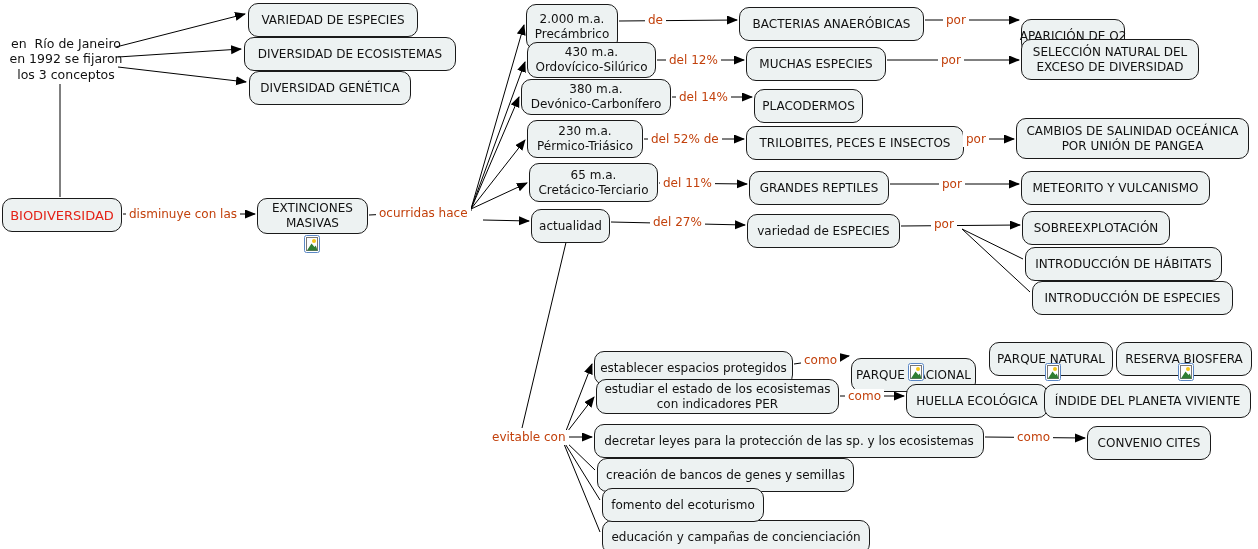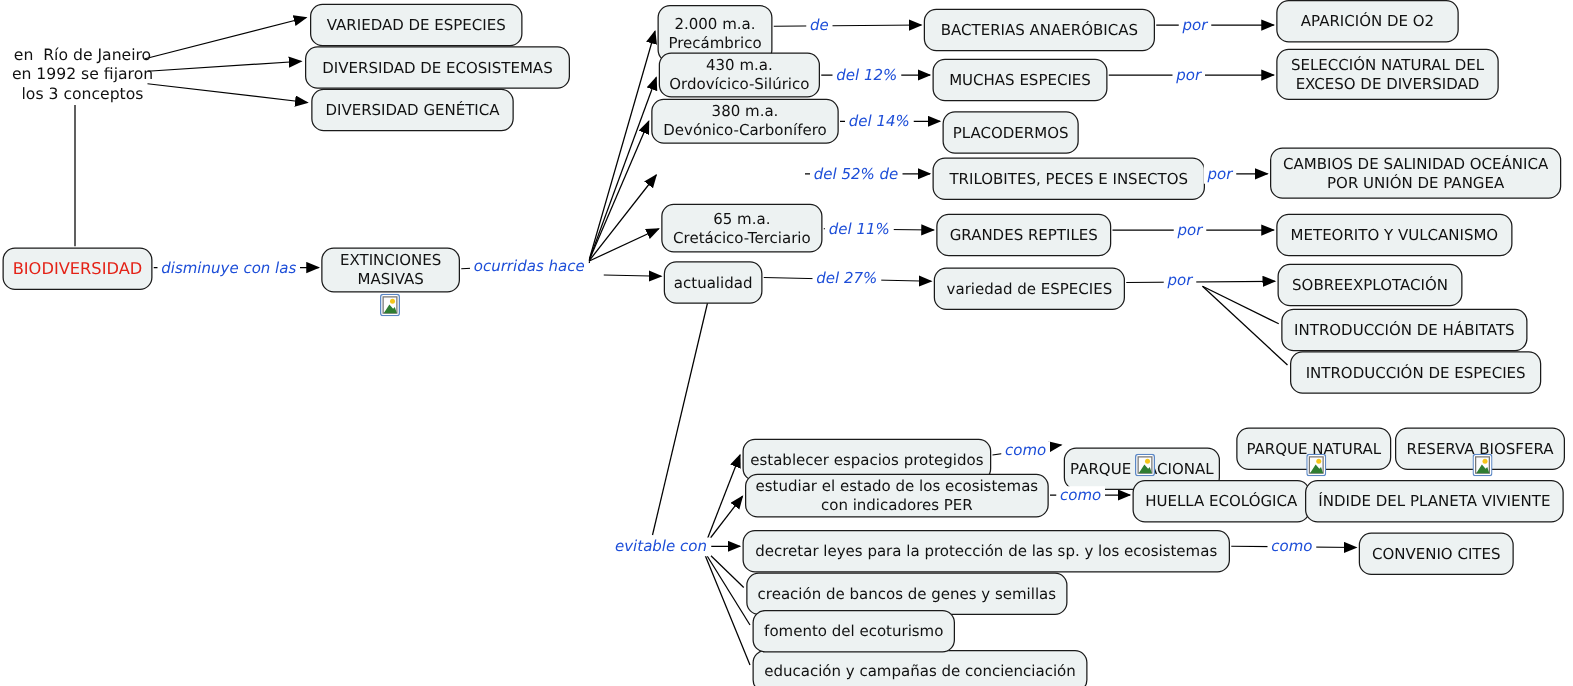--- a/index.html
+++ b/index.html
@@ -16,21 +16,21 @@
     text-align:center; font-size:12px; line-height:15px; color:#111;
     white-space:pre; padding:16px 3px;
   }
   .textnode {
     position:absolute; box-sizing:border-box; z-index:1; display:flex;
     align-items:center; justify-content:center; text-align:center;
     font-size:12.5px; line-height:15.5px; color:#111; white-space:pre;
   }
   .clabel {
     position:absolute; z-index:2; background:#ffffff; padding:0 3px;
-    font-size:12px; line-height:15px; color:#1d4ed8; white-space:nowrap;font-style:italic;
+    font-size:12px; line-height:15px; color:#c2410c; white-space:nowrap;
   }
   #n-biodiversidad { color:var(--biodiversidad-text,#e42217); font-size:13px; }
   .icon { position:absolute; z-index:3; width:16px; height:18px; display:block; }
   .icon svg { display:block; }
 </style>
 </head>
 <body>
 
 <div id="canvas">
 
@@ -104,32 +104,34 @@
       <polygon points="3,15.5 7.5,8.5 10.5,12 11.8,10.5 13.5,15.5" fill="var(--icon-mountain)"></polygon>
     </svg>
   </span>
 
   <div class="node" style="left:526px;top:4px;width:92px;height:46px">2.000 m.a.
 Precámbrico</div>
   <div class="node" style="left:527px;top:42px;width:129px;height:36px">430 m.a.
 Ordovícico-Silúrico</div>
   <div class="node" style="left:521px;top:79px;width:150px;height:36px">380 m.a.
 Devónico-Carbonífero</div>
+  <div class="node" style="left:527px;top:120px;width:116px;height:38px">230 m.a.
+Pérmico-Triásico</div>
   <div class="node" style="left:529px;top:163px;width:129px;height:39px">65 m.a.
 Cretácico-Terciario</div>
   <div class="node" style="left:531px;top:209px;width:79px;height:25px">actualidad</div>
 
   <div class="node" style="left:739px;top:7px;width:185px;height:26px">BACTERIAS ANAERÓBICAS</div>
   <div class="node" style="left:746px;top:47px;width:140px;height:26px">MUCHAS ESPECIES</div>
   <div class="node" style="left:754px;top:89px;width:109px;height:26px">PLACODERMOS</div>
   <div class="node" style="left:746px;top:126px;width:218px;height:27px">TRILOBITES, PECES E INSECTOS</div>
   <div class="node" style="left:749px;top:171px;width:140px;height:26px">GRANDES REPTILES</div>
   <div class="node" style="left:747px;top:214px;width:153px;height:25px">variedad de ESPECIES</div>
 
-  <div class="node" style="left:1021px;top:0;width:146px;height:25px">APARICIÓN DE O2</div>
+  <div class="node" style="left:1021px;top:19px;width:104px;height:25px">APARICIÓN DE O2</div>
   <div class="node" style="left:1021px;top:39px;width:178px;height:41px">SELECCIÓN NATURAL DEL
 EXCESO DE DIVERSIDAD</div>
   <div class="node" style="left:1016px;top:118px;width:233px;height:41px">CAMBIOS DE SALINIDAD OCEÁNICA
 POR UNIÓN DE PANGEA</div>
   <div class="node" style="left:1021px;top:171px;width:189px;height:26px">METEORITO Y VULCANISMO</div>
   <div class="node" style="left:1022px;top:211px;width:148px;height:27px">SOBREEXPLOTACIÓN</div>
   <div class="node" style="left:1025px;top:247px;width:197px;height:26px">INTRODUCCIÓN DE HÁBITATS</div>
   <div class="node" style="left:1032px;top:281px;width:201px;height:26px">INTRODUCCIÓN DE ESPECIES</div>
 
   <div class="node" style="left:594px;top:351px;width:199px;height:25px">establecer espacios protegidos</div>

